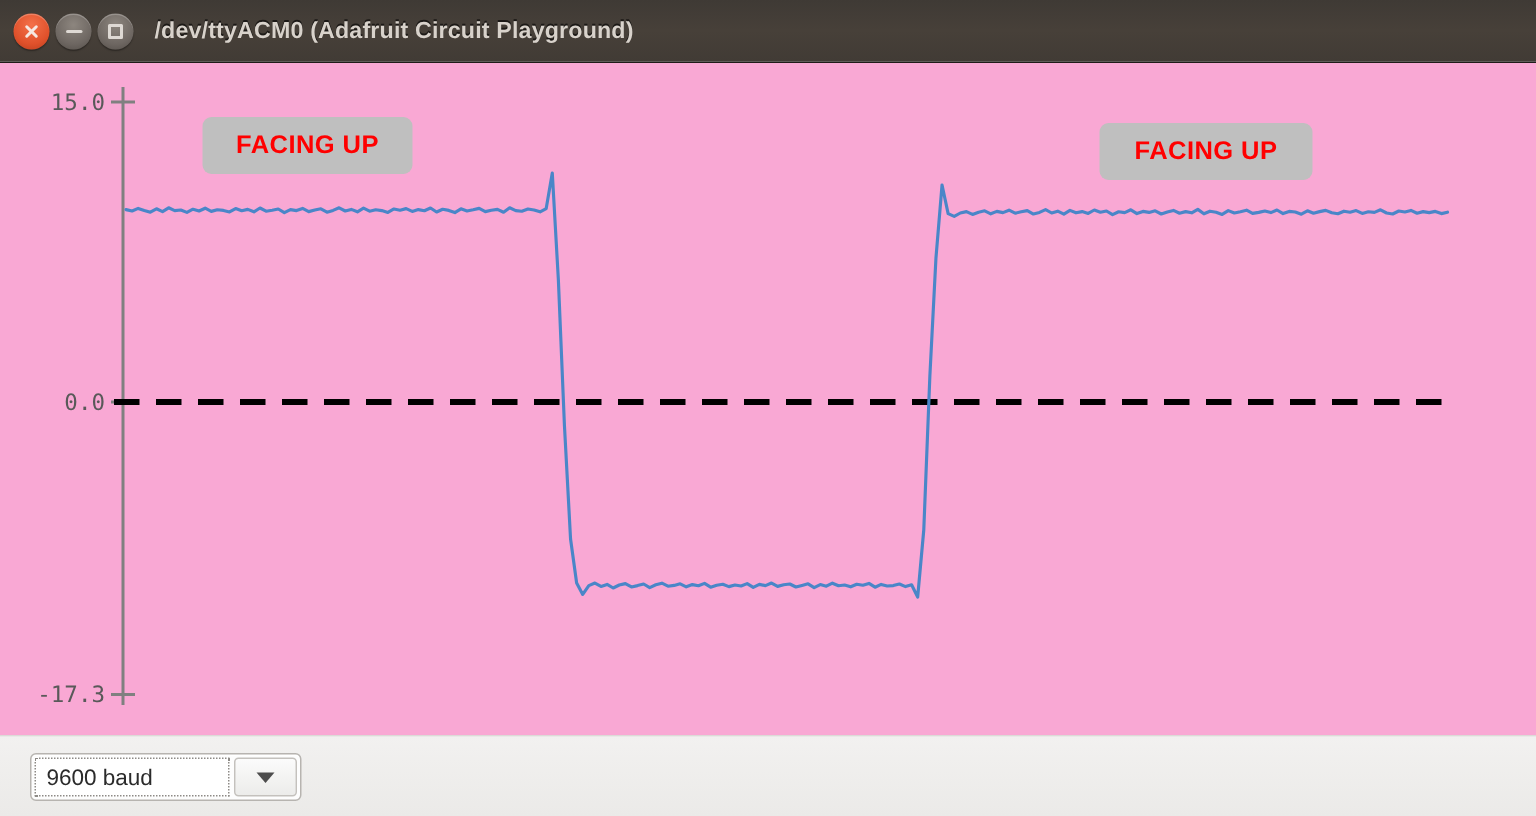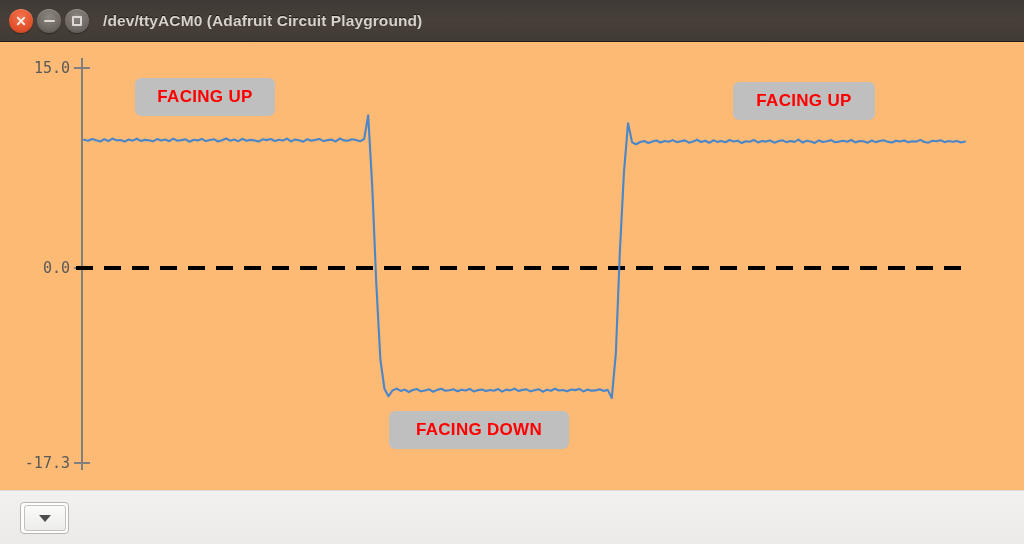--- a/index.html
+++ b/index.html
@@ -56,21 +56,21 @@
     font-weight: bold;
     letter-spacing: 0.1px;
     white-space: nowrap;
     text-shadow: 0 -1px 0 rgba(0,0,0,0.6);
   }
 
   
   .plotarea {
     position: absolute; left: 0; top: 42px;
     width: 1024px; height: 448px;
-    background: #fdba74;
+    background: #f9a8d4;
     overflow: hidden;
   }
   .plotsvg { position: absolute; left: 0; top: 0; }
 
   .ticklabel {
     position: absolute;
     font-family: "DejaVu Sans Mono", "Liberation Mono", monospace;
     font-size: 15px;
     color: #595959;
     text-align: right;
@@ -162,24 +162,24 @@
         <line x1="76" y1="226" x2="965" y2="226" stroke="#000000" stroke-width="4" stroke-dasharray="17 11" stroke-linecap="butt"></line>
         <polyline points="84.00,97.73 88.06,98.67 92.12,96.93 96.18,98.27 100.24,99.47 104.30,97.20 108.36,99.07 112.42,96.53 116.48,98.40 120.54,98.00 124.60,99.60 128.66,97.47 132.72,98.67 136.78,96.80 140.84,98.93 144.90,97.87 148.96,98.27 153.02,99.33 157.08,97.07 161.14,98.53 165.20,97.60 169.26,99.20 173.32,96.67 177.38,98.80 181.44,98.13 185.50,97.33 189.56,99.73 193.62,97.73 197.68,98.40 201.74,96.93 205.80,99.07 209.86,98.00 213.92,97.20 217.98,99.47 222.04,98.27 226.10,96.53 230.16,98.67 234.22,97.60 238.28,99.20 242.34,96.80 246.40,98.80 250.46,97.87 254.52,98.40 258.58,99.60 262.64,97.33 266.70,98.13 270.76,97.07 274.82,98.93 278.88,97.73 282.94,98.53 287.00,96.67 291.06,99.33 295.12,97.47 299.18,98.27 303.24,99.73 307.29,97.20 311.35,98.67 315.41,97.87 319.47,96.93 323.53,99.07 327.59,98.13 331.65,97.60 335.71,99.47 339.77,96.53 343.83,98.40 347.89,98.80 351.95,97.33 356.01,98.00 360.07,99.20 364.13,97.07 368.19,73.33 372.25,144.67 376.31,242.00 380.37,317.33 384.43,346.67 388.49,354.27 392.55,348.40 396.61,346.67 400.67,348.93 404.73,347.60 408.79,350.00 412.85,348.00 416.91,347.07 420.97,349.33 425.03,348.40 429.09,347.33 433.15,349.73 437.21,347.87 441.27,346.80 445.33,348.80 449.39,348.27 453.45,347.20 457.51,349.20 461.57,347.73 465.63,348.53 469.69,346.93 473.75,349.47 477.81,348.13 481.87,347.47 485.93,349.07 489.99,348.00 494.05,348.67 498.11,347.07 502.17,349.60 506.23,347.60 510.29,348.40 514.35,346.67 518.41,348.93 522.47,347.87 526.53,347.33 530.59,349.33 534.65,348.27 538.71,347.20 542.77,349.73 546.83,347.73 550.89,348.80 554.95,346.80 559.01,348.53 563.07,348.00 567.13,349.20 571.19,347.47 575.25,348.13 579.31,346.93 583.37,349.47 587.43,347.60 591.49,348.67 595.55,348.40 599.61,347.33 603.67,349.07 607.73,347.87 611.79,356.00 615.85,311.33 619.91,208.67 623.97,130.00 628.03,81.33 632.09,100.40 636.15,102.27 640.21,100.00 644.27,99.07 648.33,100.93 652.39,99.47 656.45,98.53 660.51,100.53 664.57,98.93 668.63,99.73 672.69,98.13 676.75,100.13 680.81,99.20 684.87,98.40 688.93,100.67 692.99,99.60 697.05,97.73 701.11,100.00 705.17,98.80 709.23,100.80 713.29,98.27 717.35,99.87 721.41,99.07 725.47,100.27 729.53,98.00 733.59,99.47 737.65,98.67 741.71,101.07 745.76,99.20 749.82,99.73 753.88,97.87 757.94,100.40 762.00,98.93 766.06,99.60 770.12,98.53 774.18,100.67 778.24,99.33 782.30,98.27 786.36,100.13 790.42,99.07 794.48,99.87 798.54,97.60 802.60,100.53 806.66,98.80 810.72,99.47 814.78,100.93 818.84,98.40 822.90,100.00 826.96,99.20 831.02,98.13 835.08,100.27 839.14,99.60 843.20,98.67 847.26,99.73 851.32,98.00 855.38,100.40 859.44,98.93 863.50,99.33 867.56,100.80 871.62,98.53 875.68,100.13 879.74,99.07 883.80,98.27 887.86,99.87 891.92,100.53 895.98,98.80 900.04,99.47 904.10,98.40 908.16,100.27 912.22,99.20 916.28,99.60 920.34,97.87 924.40,100.00 928.46,100.67 932.52,98.67 936.58,99.33 940.64,98.27 944.70,100.13 948.76,99.07 952.82,99.73 956.88,98.93 960.94,100.40 965.00,99.47" fill="none" stroke="#4a86c8" stroke-width="2.1" stroke-linejoin="round" stroke-linecap="round"></polyline>
       </svg>
 
     <div class="ticklabel" id="tick0" style="left: 6px; top: 17px; width: 64px;">15.0</div>
     <div class="ticklabel" id="tick1" style="left: 6px; top: 217px; width: 64px;">0.0</div>
     <div class="ticklabel" id="tick2" style="left: 6px; top: 412px; width: 64px;">-17.3</div>
 
     <div class="annot" id="annot0" style="left: 135px; top: 36px; width: 140px; height: 38px; background: rgb(191, 191, 191); color: rgb(255, 0, 0);">FACING UP</div>
     <div class="annot" id="annot1" style="left: 733px; top: 40px; width: 142px; height: 38px; background: rgb(191, 191, 191); color: rgb(255, 0, 0);">FACING UP</div>
-    <div class="annot" id="annot2" style="left: 389px; top: 369px; width: 180px; height: 38px; background: rgb(191, 191, 191); color: rgb(255, 0, 0);">FACING DOWN</div>
   </div>
 
   <div class="toolbar">
     <div class="combo">
+      <div class="combo-field">9600 baud</div>
       <div class="combo-btn">
         <span class="caret"></span>
       </div>
     </div>
   </div>
 
 </div>
 
 </body></html>

